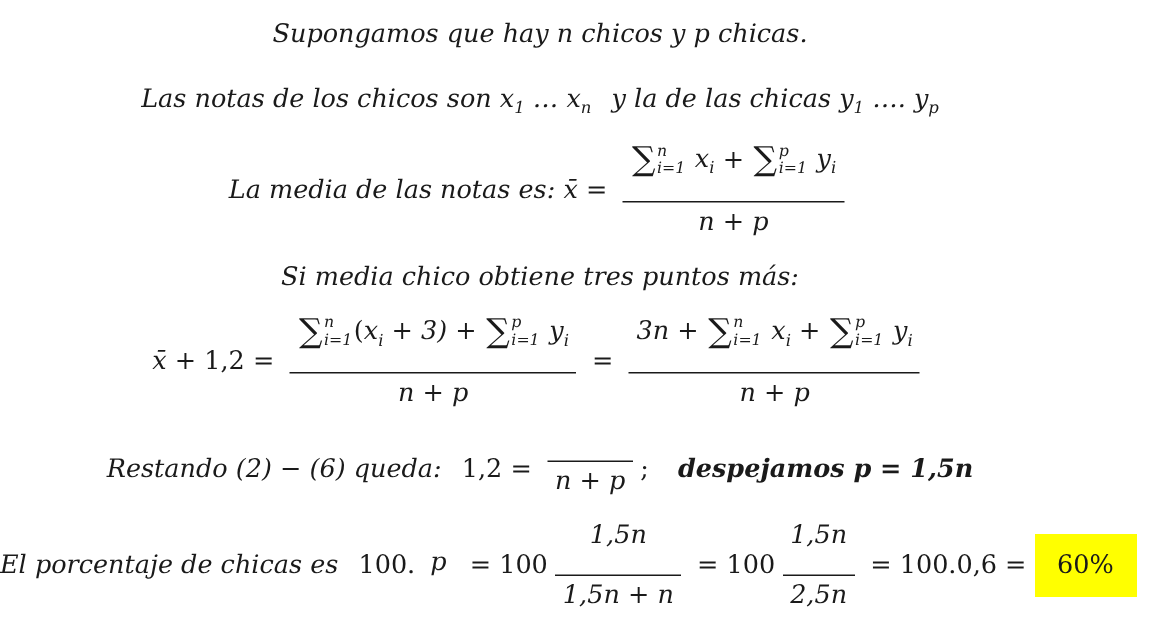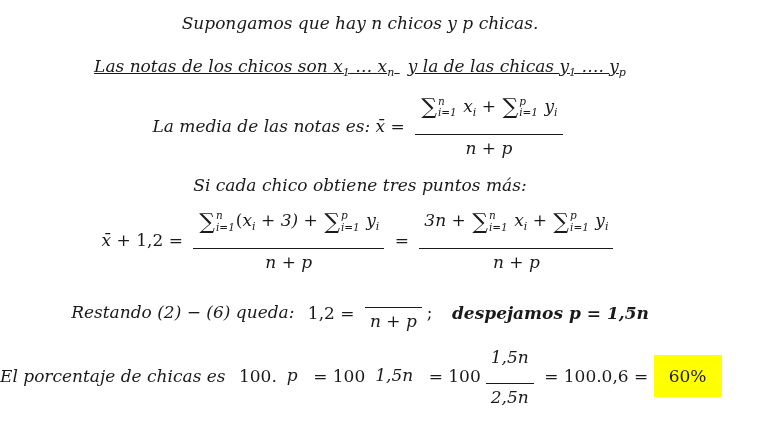--- a/index.html
+++ b/index.html
@@ -21,21 +21,21 @@
     display: block;
   }
   .line {
     text-align: center;
     font-size: 17px;
     font-style: italic;
     line-height: 1.25;
     white-space: nowrap;
     margin: 0;
   }
-  .l2 { margin-top: 22px; text-decoration: underline; }
+  .l2 { margin-top: 22px; }
   .l3 { margin-top: 18px; }
   .l4 { margin-top: 16px; }
   .l5 { margin-top: 14px; }
   .l6 { margin-top: 22px; }
   .l7 { margin-top: 14px; }
 
   .rm { font-style: normal; }
   sub { font-size: 11px; line-height: 0; }
 
   
@@ -114,21 +114,21 @@
               <span>p</span>
               <span>i=1</span>
             </span>
           </span>
         <span><span>y</span><sub>i</sub></span>
       </span>
       <span class="den">n + p</span>
     </span>
   </p>
 
-  <p class="line l4">Si cada chico obtiene tres puntos más:</p>
+  <p class="line l4">Si media chico obtiene tres puntos más:</p>
 
   <p class="line l5">
     <span>x̄</span>
     <span class="rm">+ 1,2 =</span>
     <span class="frac">
       <span class="num">
         <span class="sum">
             <span class="sigma">∑</span>
             <span class="lims">
               <span>n</span>
@@ -182,20 +182,21 @@
     <span class="gap-m">despejamos p = 1,5n</span>
   </p>
 
   <p class="line l7">
     <span>El porcentaje de chicas es</span>
     <span class="rm gap-s">100.</span><span class="frac">
       <span class="num">p</span>
     </span>
     <span class="rm">= 100</span><span class="frac">
       <span class="num">1,5n</span>
+      <span class="den">1,5n + n</span>
     </span>
     <span class="rm">= 100</span><span class="frac">
       <span class="num">1,5n</span>
       <span class="den">2,5n</span>
     </span>
     <span class="rm">= 100.0,6 =</span>
     <span class="hl">60%</span>
   </p>
 
 </div>

